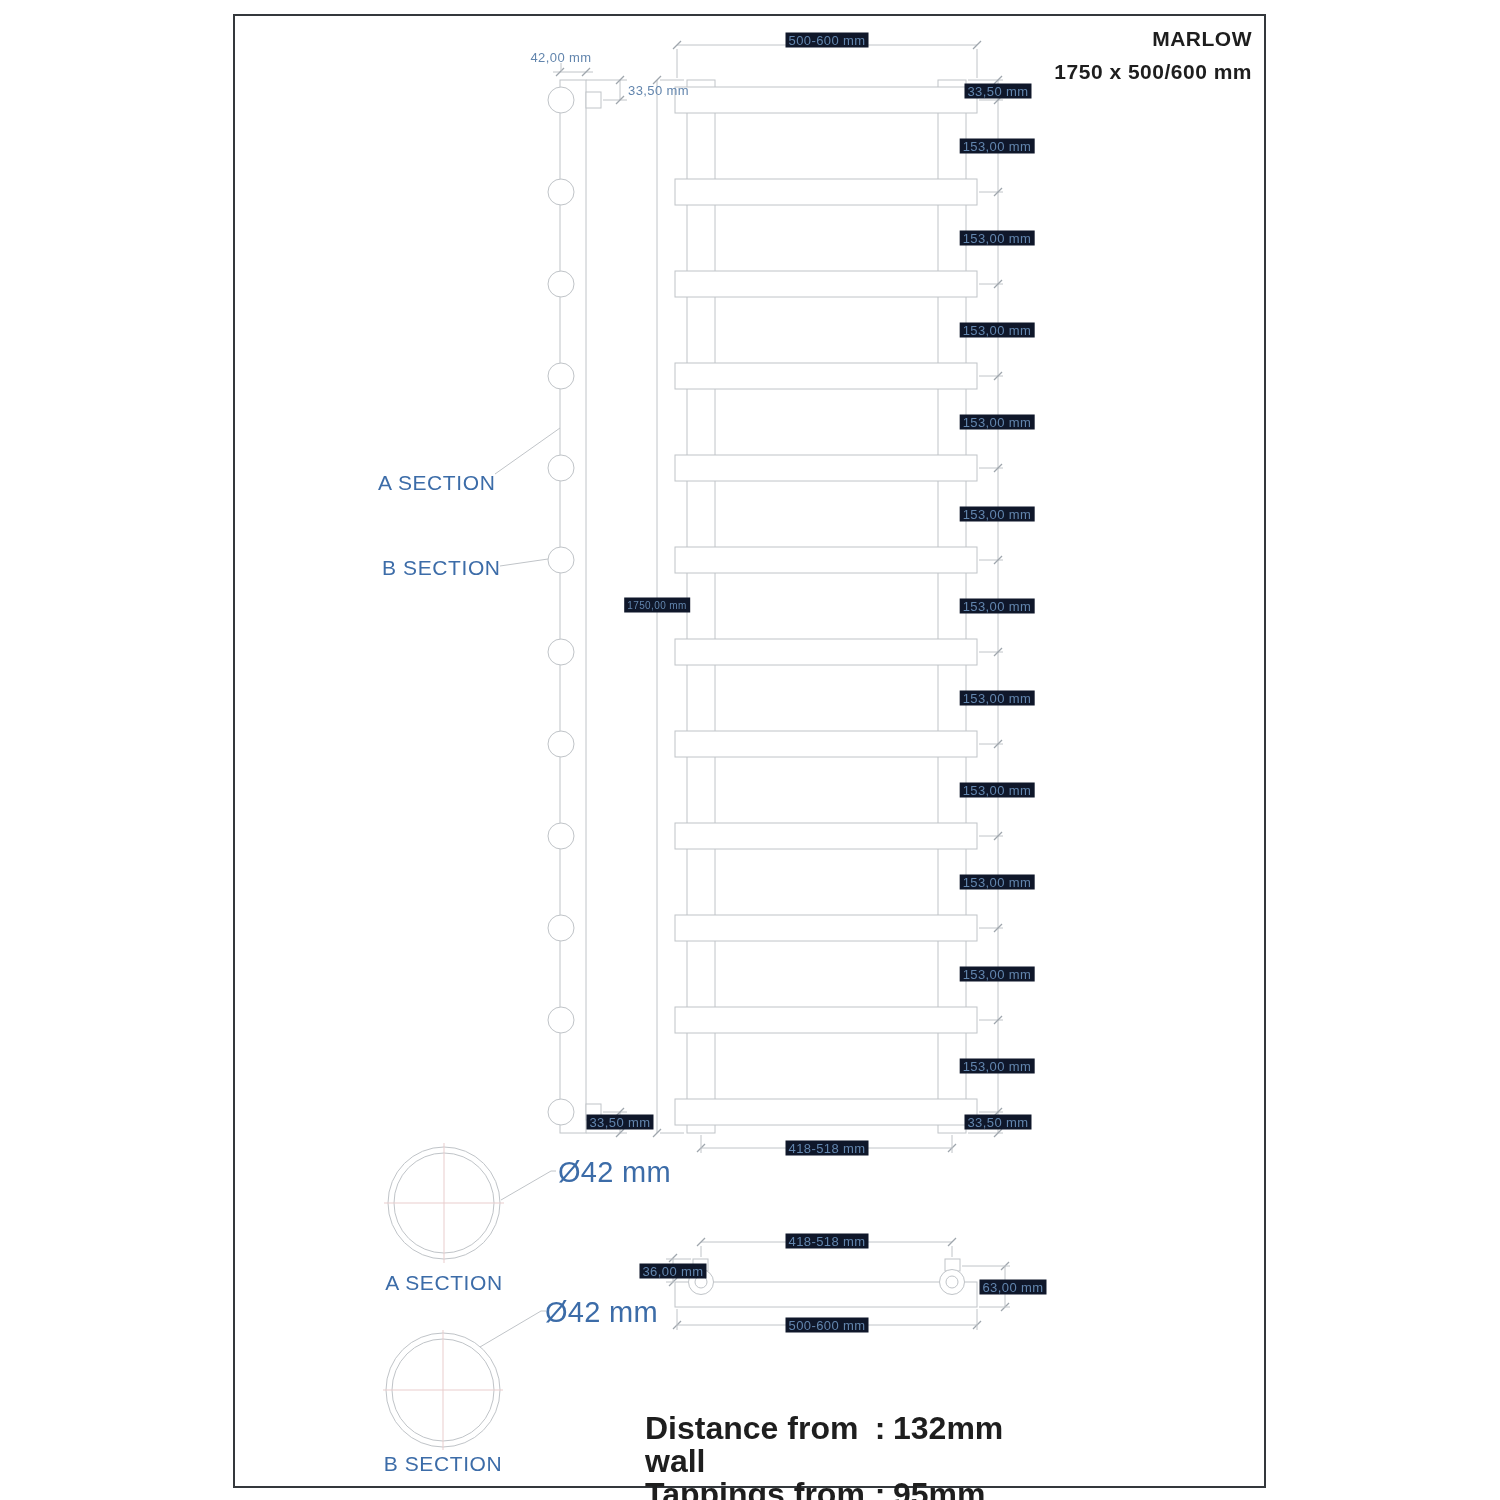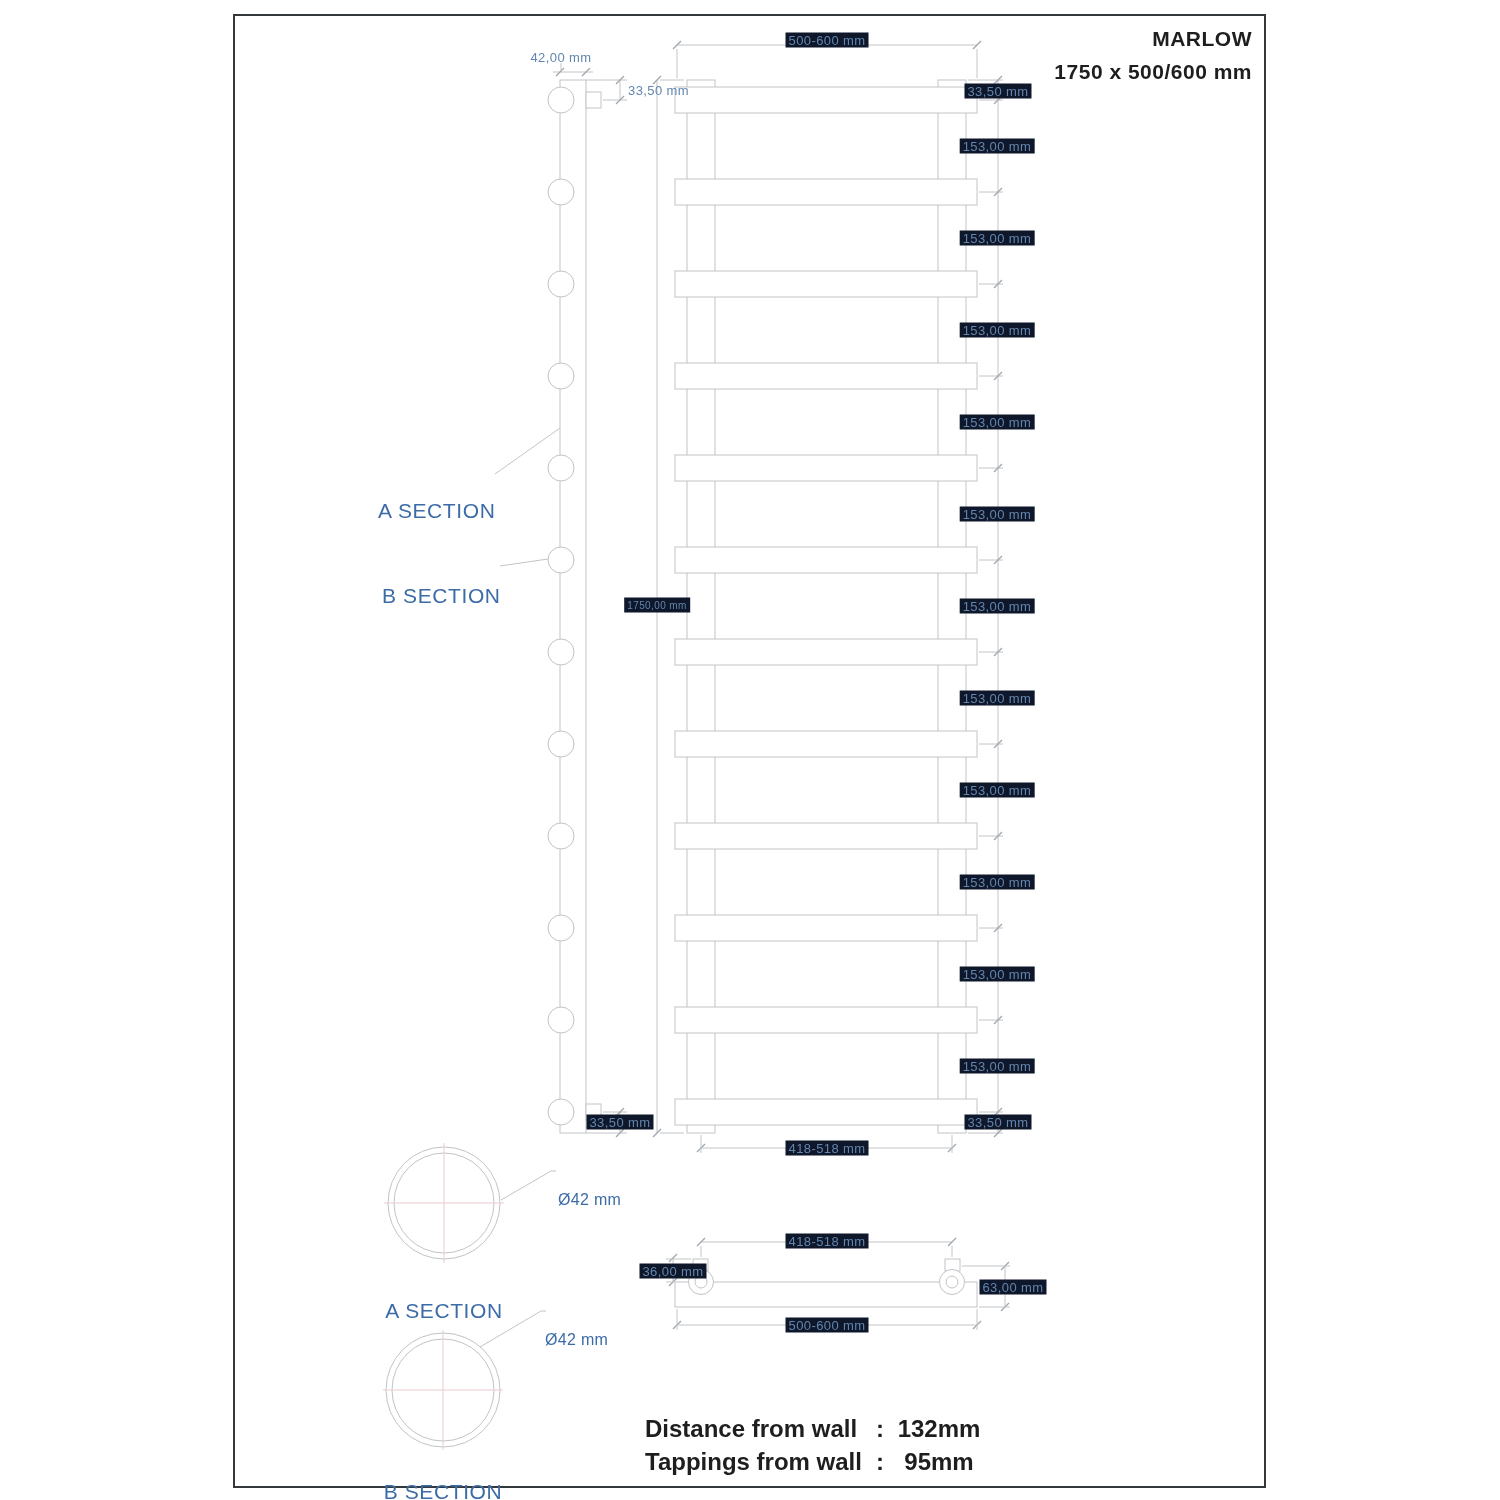--- a/index.html
+++ b/index.html
@@ -7,24 +7,24 @@
   .canvas{position:relative;width:1500px;height:1500px;background:#fff;overflow:hidden;}
   .frame{position:absolute;left:233px;top:14px;width:1029px;height:1470px;border:2px solid #34383c;pointer-events:none;}
   #drawing{position:absolute;left:0;top:0;}
   .title-block{position:absolute;top:22px;right:248px;text-align:right;color:var(--title,#1e1e1e);
     font-size:21px;font-weight:700;letter-spacing:.5px;line-height:33px;}
   .dim{position:absolute;font-size:13px;color:var(--dim,#6285ad);letter-spacing:.4px;white-space:nowrap;line-height:15px;}
   .dim.sm{font-size:10px;}
   .ctr{transform:translate(-50%,-50%);}
   .vctr{transform:translateY(-50%);}
   .bg{background:#0f172a;padding:0 3px;}
-  .sec{position:absolute;font-size:21px;color:var(--sec,#3c6ca8);letter-spacing:.6px;white-space:nowrap;margin-top:28px;}
-  .dia{font-size:16px;letter-spacing:.3px;}
+  .sec{position:absolute;font-size:21px;color:var(--sec,#3c6ca8);letter-spacing:.6px;white-space:nowrap;}
+  .dia{font-size:29px;letter-spacing:.3px;}
   .footer{position:absolute;left:645px;top:1412px;color:var(--title,#1e1e1e);}
-  .footer-row{display:flex;font-size:24px;font-weight:600;line-height:33px;}
+  .footer-row{display:flex;font-size:32px;font-weight:600;line-height:33px;}
   .footer-label{width:222px;}
   .footer-sep{width:26px;text-align:center;}
   .footer-value{width:92px;text-align:center;}
 </style>
 </head>
 <body>
 
 <div class="canvas">
 
   <div class="frame" style="border-color: rgb(52, 56, 60);"></div>

